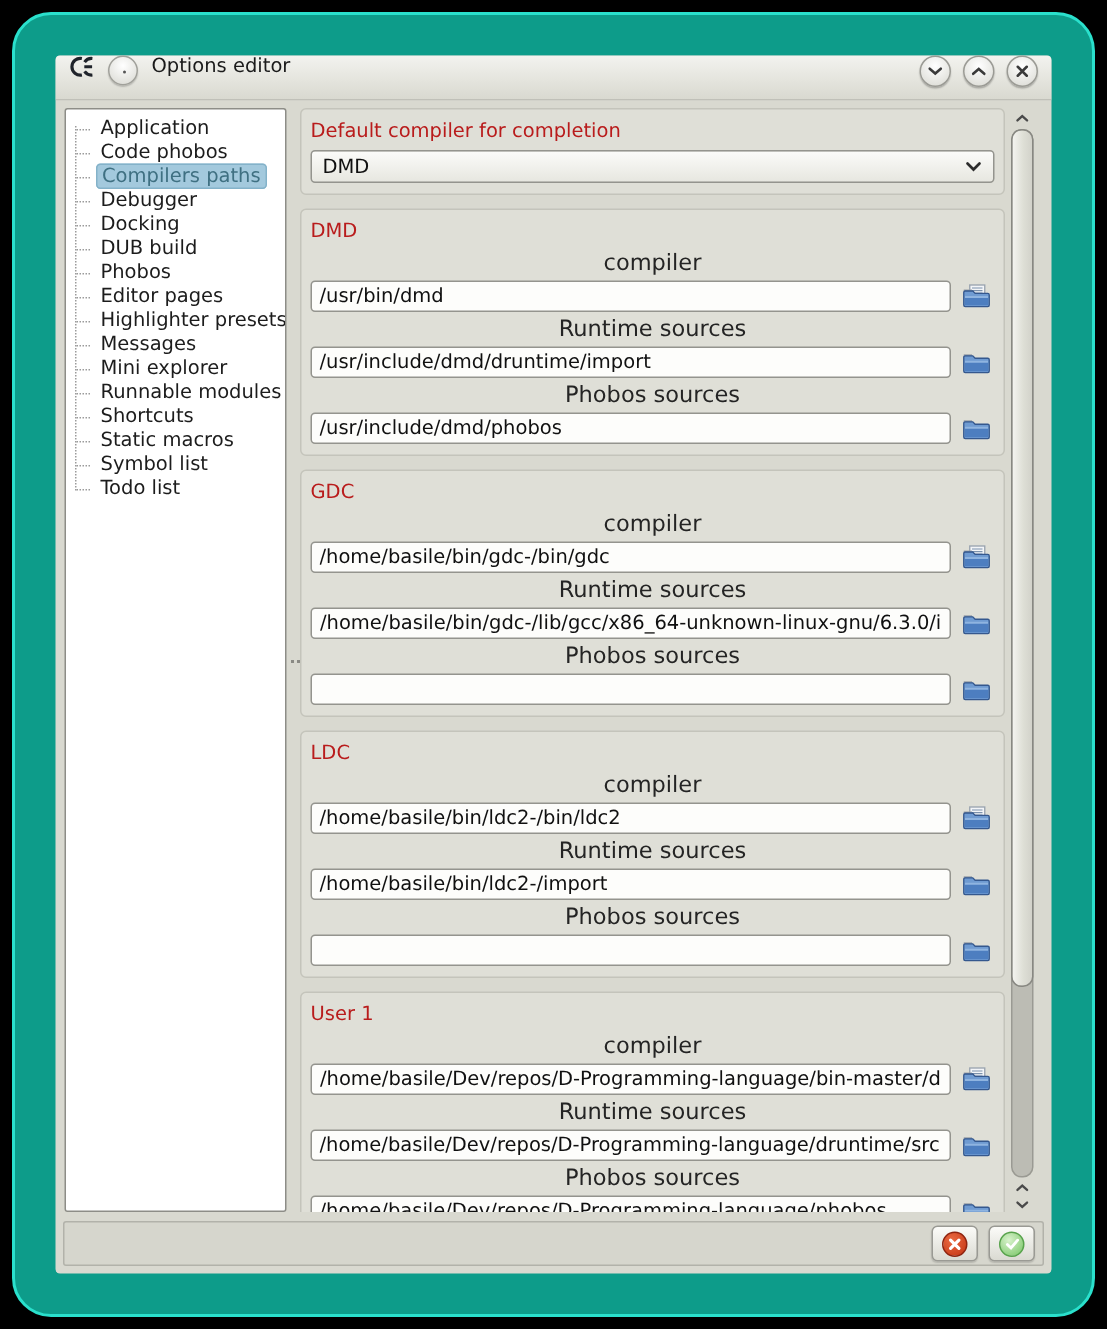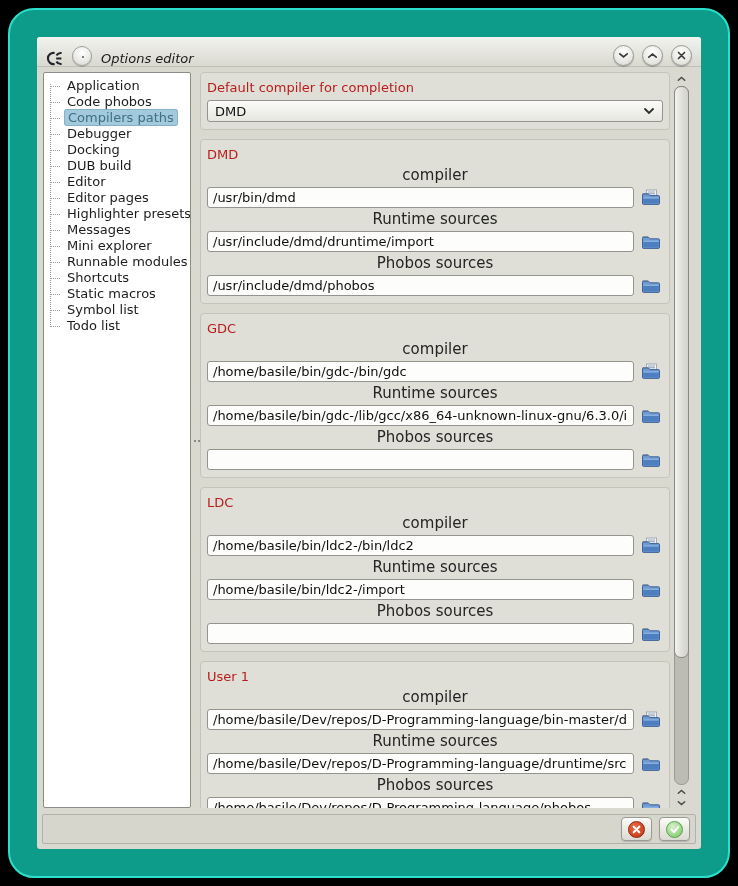--- a/index.html
+++ b/index.html
@@ -8,21 +8,21 @@
 
   .frame { position:absolute; left:8px; top:8px; width:722px; height:870px;
            background:#0d9c8a; border:2px solid #2ae0cc; border-radius:26px; }
   .window { position:absolute; left:27px; top:27px; right:27px; bottom:27px;
             background:#d9d9d0; border-radius:3px; display:flex; flex-direction:column;
             box-shadow:0 0 0 1px #0a7econtrast; }
 
   
   .titlebar { height:30px; flex:0 0 30px; background:linear-gradient(#f3f3ef,#d9d9d0);
               border-bottom:1px solid #c0c0b8; border-radius:3px 3px 0 0;
-              display:flex; align-items:flex-end; padding:0 9px; gap:9px;font-style:italic; }
+              display:flex; align-items:flex-start; padding:0 9px; gap:9px; }
   .app-logo { display:flex; align-items:center; }
   .pin-btn { width:20px; height:20px; border-radius:50%;
              background:radial-gradient(circle at 50% 32%, #ffffff, #d8d8d1);
              border:1px solid #a0a09a; box-shadow:0 1px 1px rgba(0,0,0,.2); position:relative; }
   .pin-btn::after { content:""; position:absolute; left:9px; top:9px; width:2px; height:2px;
                     border-radius:50%; background:#555; }
   .tb-title { font-size:13px; color:#1b1b1b; }
   .win-buttons { margin-left:auto; display:flex; gap:8px; align-items:center; }
   .round-btn { width:21px; height:21px; border-radius:50%;
                background:radial-gradient(circle at 50% 32%, #ffffff, #d9d9d2);
@@ -131,21 +131,21 @@
     </div>
 
     <div class="content">
       <div class="sidebar">
           <div class="tree-item"><span class="tree-label">Application</span></div>
           <div class="tree-item"><span class="tree-label">Code phobos</span></div>
           <div class="tree-item"><span class="tree-label selected">Compilers paths</span></div>
           <div class="tree-item"><span class="tree-label">Debugger</span></div>
           <div class="tree-item"><span class="tree-label">Docking</span></div>
           <div class="tree-item"><span class="tree-label">DUB build</span></div>
-          <div class="tree-item"><span class="tree-label">Editor</span></div>
+          <div class="tree-item"><span class="tree-label">Phobos</span></div>
           <div class="tree-item"><span class="tree-label">Editor pages</span></div>
           <div class="tree-item"><span class="tree-label">Highlighter presets</span></div>
           <div class="tree-item"><span class="tree-label">Messages</span></div>
           <div class="tree-item"><span class="tree-label">Mini explorer</span></div>
           <div class="tree-item"><span class="tree-label">Runnable modules</span></div>
           <div class="tree-item"><span class="tree-label">Shortcuts</span></div>
           <div class="tree-item"><span class="tree-label">Static macros</span></div>
           <div class="tree-item"><span class="tree-label">Symbol list</span></div>
           <div class="tree-item"><span class="tree-label">Todo list</span></div>
         </div>

